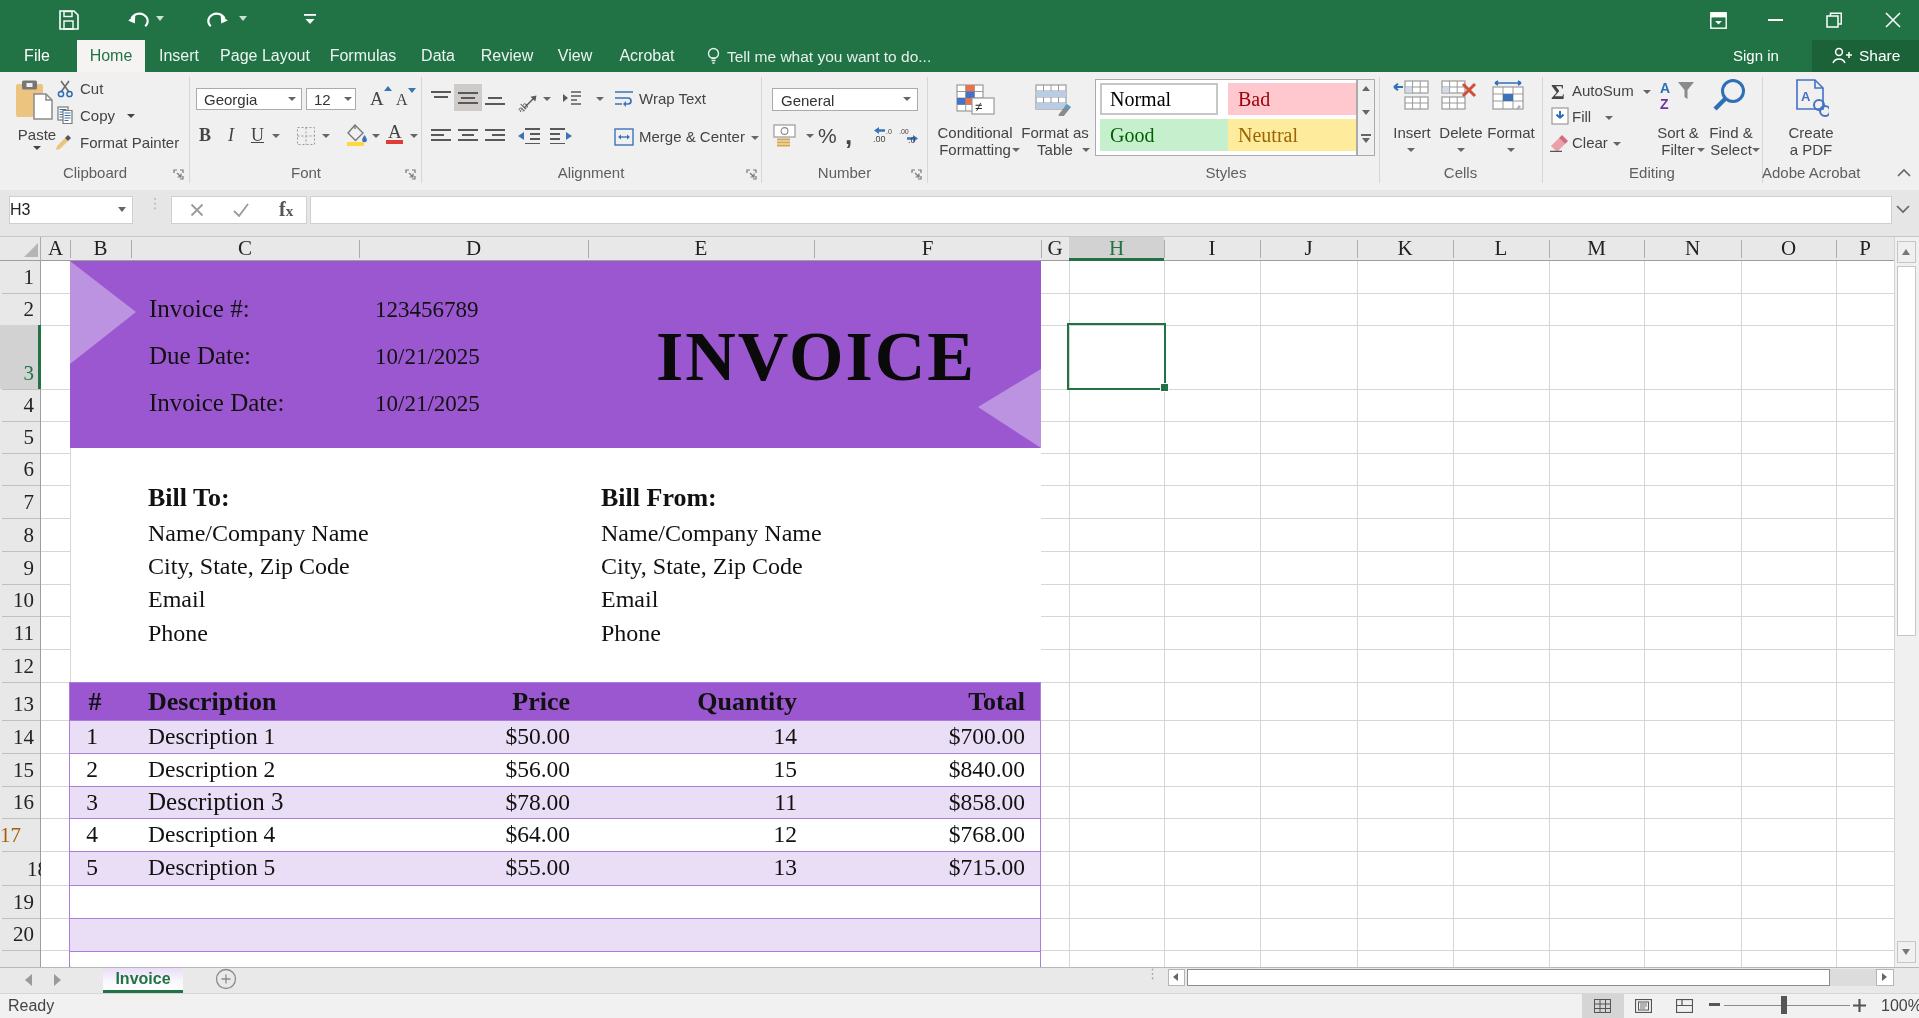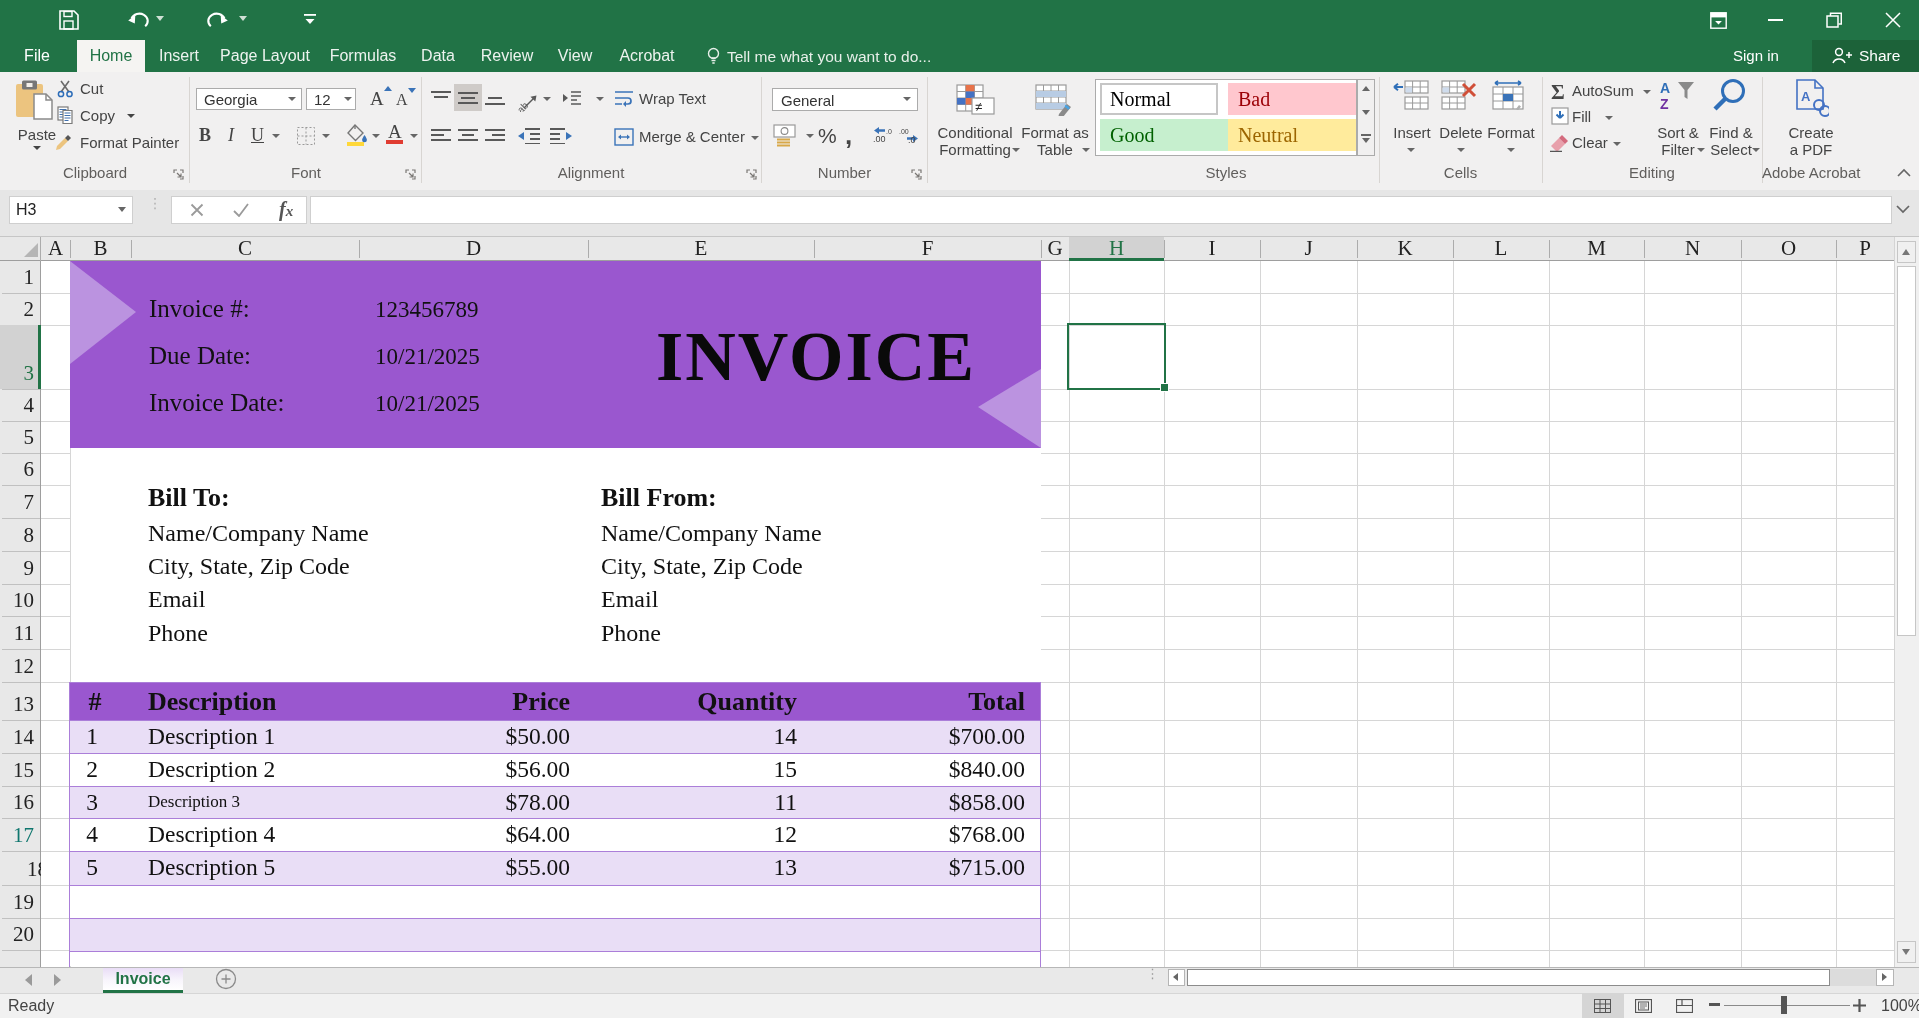--- a/index.html
+++ b/index.html
@@ -323,31 +323,31 @@
 <circle cx="24" cy="26" r="5" fill="none" stroke="#4472c4" stroke-width="2"></circle>
 <circle cx="30" cy="32" r="5" fill="none" stroke="#4472c4" stroke-width="2"></circle>
     </svg>
 <div class="a" style="left:1780px;top:124px;width:62px;text-align:center;font-size:15px;color:#444">Create</div>
 <div class="a" style="left:1780px;top:141px;width:62px;text-align:center;font-size:15px;color:#444">a PDF</div>
 <div class="a" style="left:1762px;top:164px;width:157px;font-size:15px;color:#605e5c">Adobe Acrobat</div>
 <svg class="a" style="left:1897px;top:168px" width="14" height="10" viewBox="0 0 14 10">
 <path d="M1 8 L7 2 L13 8" fill="none" stroke="#666" stroke-width="1.6"></path>
     </svg>
 <div class="a" style="left:0;top:190px;width:1919px;height:46px;background:#e6e6e6"></div>
-<div class="a" style="left:9px;top:196px;width:124px;height:28px;background:#fff;border:1px solid #cfcfcf;box-sizing:border-box;font-size:16px;color:#222;line-height:26px;padding-left:6px">H3</div>
+<div class="a" style="left:9px;top:196px;width:124px;height:28px;background:#fff;border:1px solid #cfcfcf;box-sizing:border-box;font-size:16px;color:#222;line-height:26px;">H3</div>
 <div class="a" style="left:118px;top:207px;width:0;height:0;border-left:4.5px solid transparent;border-right:4.5px solid transparent;border-top:5px solid #666"></div>
 <div class="a" style="left:148px;top:200px;width:3px;height:20px;color:#b0b0b0;font-size:14px;line-height:6px">⋮</div>
 <div class="a" style="left:171px;top:196px;width:136px;height:28px;background:#fff;border:1px solid #cfcfcf;box-sizing:border-box"></div>
 <svg class="a" style="left:190px;top:203px" width="14" height="14" viewBox="0 0 14 14">
 <path d="M1.5 1.5 L12.5 12.5 M12.5 1.5 L1.5 12.5" stroke="#9a9a9a" stroke-width="1.8"></path>
     </svg>
 <svg class="a" style="left:233px;top:203px" width="16" height="14" viewBox="0 0 16 14">
 <path d="M1 8 l5 5 L15 1" fill="none" stroke="#9a9a9a" stroke-width="1.8"></path>
     </svg>
-<div class="a ser" style="left:279px;top:198px;font-size:20px;font-style:italic;color:#555;font-weight:bold">f<span style="font-size:15px">x</span></div>
+<div class="a ser" style="left:279px;top:198px;font-size:20px;color:#555;font-weight:bold">f<span style="font-size:15px">x</span></div>
 <div class="a" style="left:310px;top:196px;width:1582px;height:28px;background:#fff;border:1px solid #cfcfcf;box-sizing:border-box"></div>
 <svg class="a" style="left:1896px;top:204px" width="14" height="10" viewBox="0 0 14 10">
 <path d="M1 2 l6 6 6-6" fill="none" stroke="#666" stroke-width="1.7"></path>
     </svg>
 <div class="a" style="left:0;top:236px;width:1919px;height:1px;background:#c6c6c6"></div>
 <div class="a" style="left:0;top:237px;width:1919px;height:24px;background:#e8e8e8;border-bottom:1px solid #9e9e9e;box-sizing:border-box"></div>
 <div class="a" style="left:24px;top:243px;width:0;height:0;border-left:14px solid transparent;border-bottom:14px solid #b5b5b5"></div>
 <div class="a" style="left:40px;top:237px;width:1px;height:24px;background:#acacac"></div>
 <div class="a ser ct" style="left:41px;top:237px;width:29px;height:23px;font-size:21px;color:#222">A</div>
 <div class="a" style="left:70px;top:240px;width:1px;height:18px;background:#acacac"></div>
@@ -411,21 +411,21 @@
 <div class="a ser" style="left:0;top:654px;width:34px;height:26px;text-align:right;font-size:21px;color:#222">12</div>
 <div class="a" style="left:2px;top:682px;width:38px;height:1px;background:#c0c0c0"></div>
 <div class="a ser" style="left:0;top:692px;width:34px;height:26px;text-align:right;font-size:21px;color:#222">13</div>
 <div class="a" style="left:2px;top:720px;width:38px;height:1px;background:#c0c0c0"></div>
 <div class="a ser" style="left:0;top:725px;width:34px;height:26px;text-align:right;font-size:21px;color:#222">14</div>
 <div class="a" style="left:2px;top:753px;width:38px;height:1px;background:#c0c0c0"></div>
 <div class="a ser" style="left:0;top:758px;width:34px;height:26px;text-align:right;font-size:21px;color:#222">15</div>
 <div class="a" style="left:2px;top:786px;width:38px;height:1px;background:#c0c0c0"></div>
 <div class="a ser" style="left:0;top:790px;width:34px;height:26px;text-align:right;font-size:21px;color:#222">16</div>
 <div class="a" style="left:2px;top:818px;width:38px;height:1px;background:#c0c0c0"></div>
-<div class="a ser" style="left:0;top:823px;width:34px;height:26px;text-align:right;font-size:21px;color:#0f766e">17</div>
+<div class="a ser" style="left:0;top:823px;width:34px;height:26px;font-size:21px;color:#a16207">17</div>
 <div class="a" style="left:2px;top:851px;width:38px;height:1px;background:#c0c0c0"></div>
 <div class="a ser" style="left:14px;top:857px;width:34px;height:26px;text-align:right;font-size:21px;color:#222">18</div>
 <div class="a" style="left:2px;top:885px;width:38px;height:1px;background:#c0c0c0"></div>
 <div class="a ser" style="left:0;top:890px;width:34px;height:26px;text-align:right;font-size:21px;color:#222">19</div>
 <div class="a" style="left:2px;top:918px;width:38px;height:1px;background:#c0c0c0"></div>
 <div class="a ser" style="left:0;top:922px;width:34px;height:26px;text-align:right;font-size:21px;color:#222">20</div>
 <div class="a" style="left:2px;top:950px;width:38px;height:1px;background:#c0c0c0"></div>
 <div class="a" style="left:2px;top:967px;width:38px;height:1px;background:#c0c0c0"></div>
 <div class="a" style="left:41px;top:261px;width:1853px;height:706px;background:#fff"></div>
 <div class="a" style="left:41px;top:293px;width:29px;height:1px;background:#d6d6d6"></div>
@@ -535,21 +535,21 @@
 <div class="a ser" style="left:148px;top:727px;font-size:23.5px;line-height:18px;color:#111">Description 1</div>
 <div class="a ser" style="left:370px;top:727px;width:200px;text-align:right;font-size:23.5px;line-height:18px;color:#111">$50.00</div>
 <div class="a ser" style="left:597px;top:727px;width:200px;text-align:right;font-size:23.5px;line-height:18px;color:#111">14</div>
 <div class="a ser" style="left:825px;top:727px;width:200px;text-align:right;font-size:23.5px;line-height:18px;color:#111">$700.00</div>
 <div class="a ser" style="left:70px;top:760px;width:44px;text-align:center;font-size:23.5px;line-height:18px;color:#111">2</div>
 <div class="a ser" style="left:148px;top:760px;font-size:23.5px;line-height:18px;color:#111">Description 2</div>
 <div class="a ser" style="left:370px;top:760px;width:200px;text-align:right;font-size:23.5px;line-height:18px;color:#111">$56.00</div>
 <div class="a ser" style="left:597px;top:760px;width:200px;text-align:right;font-size:23.5px;line-height:18px;color:#111">15</div>
 <div class="a ser" style="left:825px;top:760px;width:200px;text-align:right;font-size:23.5px;line-height:18px;color:#111">$840.00</div>
 <div class="a ser" style="left:70px;top:793px;width:44px;text-align:center;font-size:23.5px;line-height:18px;color:#111">3</div>
-<div class="a ser" style="left:148px;top:793px;font-size:17px;line-height:18px;color:#111">Description 3</div>
+<div class="a ser" style="left:148px;top:793px;font-size:25px;line-height:18px;color:#111">Description 3</div>
 <div class="a ser" style="left:370px;top:793px;width:200px;text-align:right;font-size:23.5px;line-height:18px;color:#111">$78.00</div>
 <div class="a ser" style="left:597px;top:793px;width:200px;text-align:right;font-size:23.5px;line-height:18px;color:#111">11</div>
 <div class="a ser" style="left:825px;top:793px;width:200px;text-align:right;font-size:23.5px;line-height:18px;color:#111">$858.00</div>
 <div class="a ser" style="left:70px;top:825px;width:44px;text-align:center;font-size:23.5px;line-height:18px;color:#111">4</div>
 <div class="a ser" style="left:148px;top:825px;font-size:23.5px;line-height:18px;color:#111">Description 4</div>
 <div class="a ser" style="left:370px;top:825px;width:200px;text-align:right;font-size:23.5px;line-height:18px;color:#111">$64.00</div>
 <div class="a ser" style="left:597px;top:825px;width:200px;text-align:right;font-size:23.5px;line-height:18px;color:#111">12</div>
 <div class="a ser" style="left:825px;top:825px;width:200px;text-align:right;font-size:23.5px;line-height:18px;color:#111">$768.00</div>
 <div class="a ser" style="left:70px;top:858px;width:44px;text-align:center;font-size:23.5px;line-height:18px;color:#111">5</div>
 <div class="a ser" style="left:148px;top:858px;font-size:23.5px;line-height:18px;color:#111">Description 5</div>

